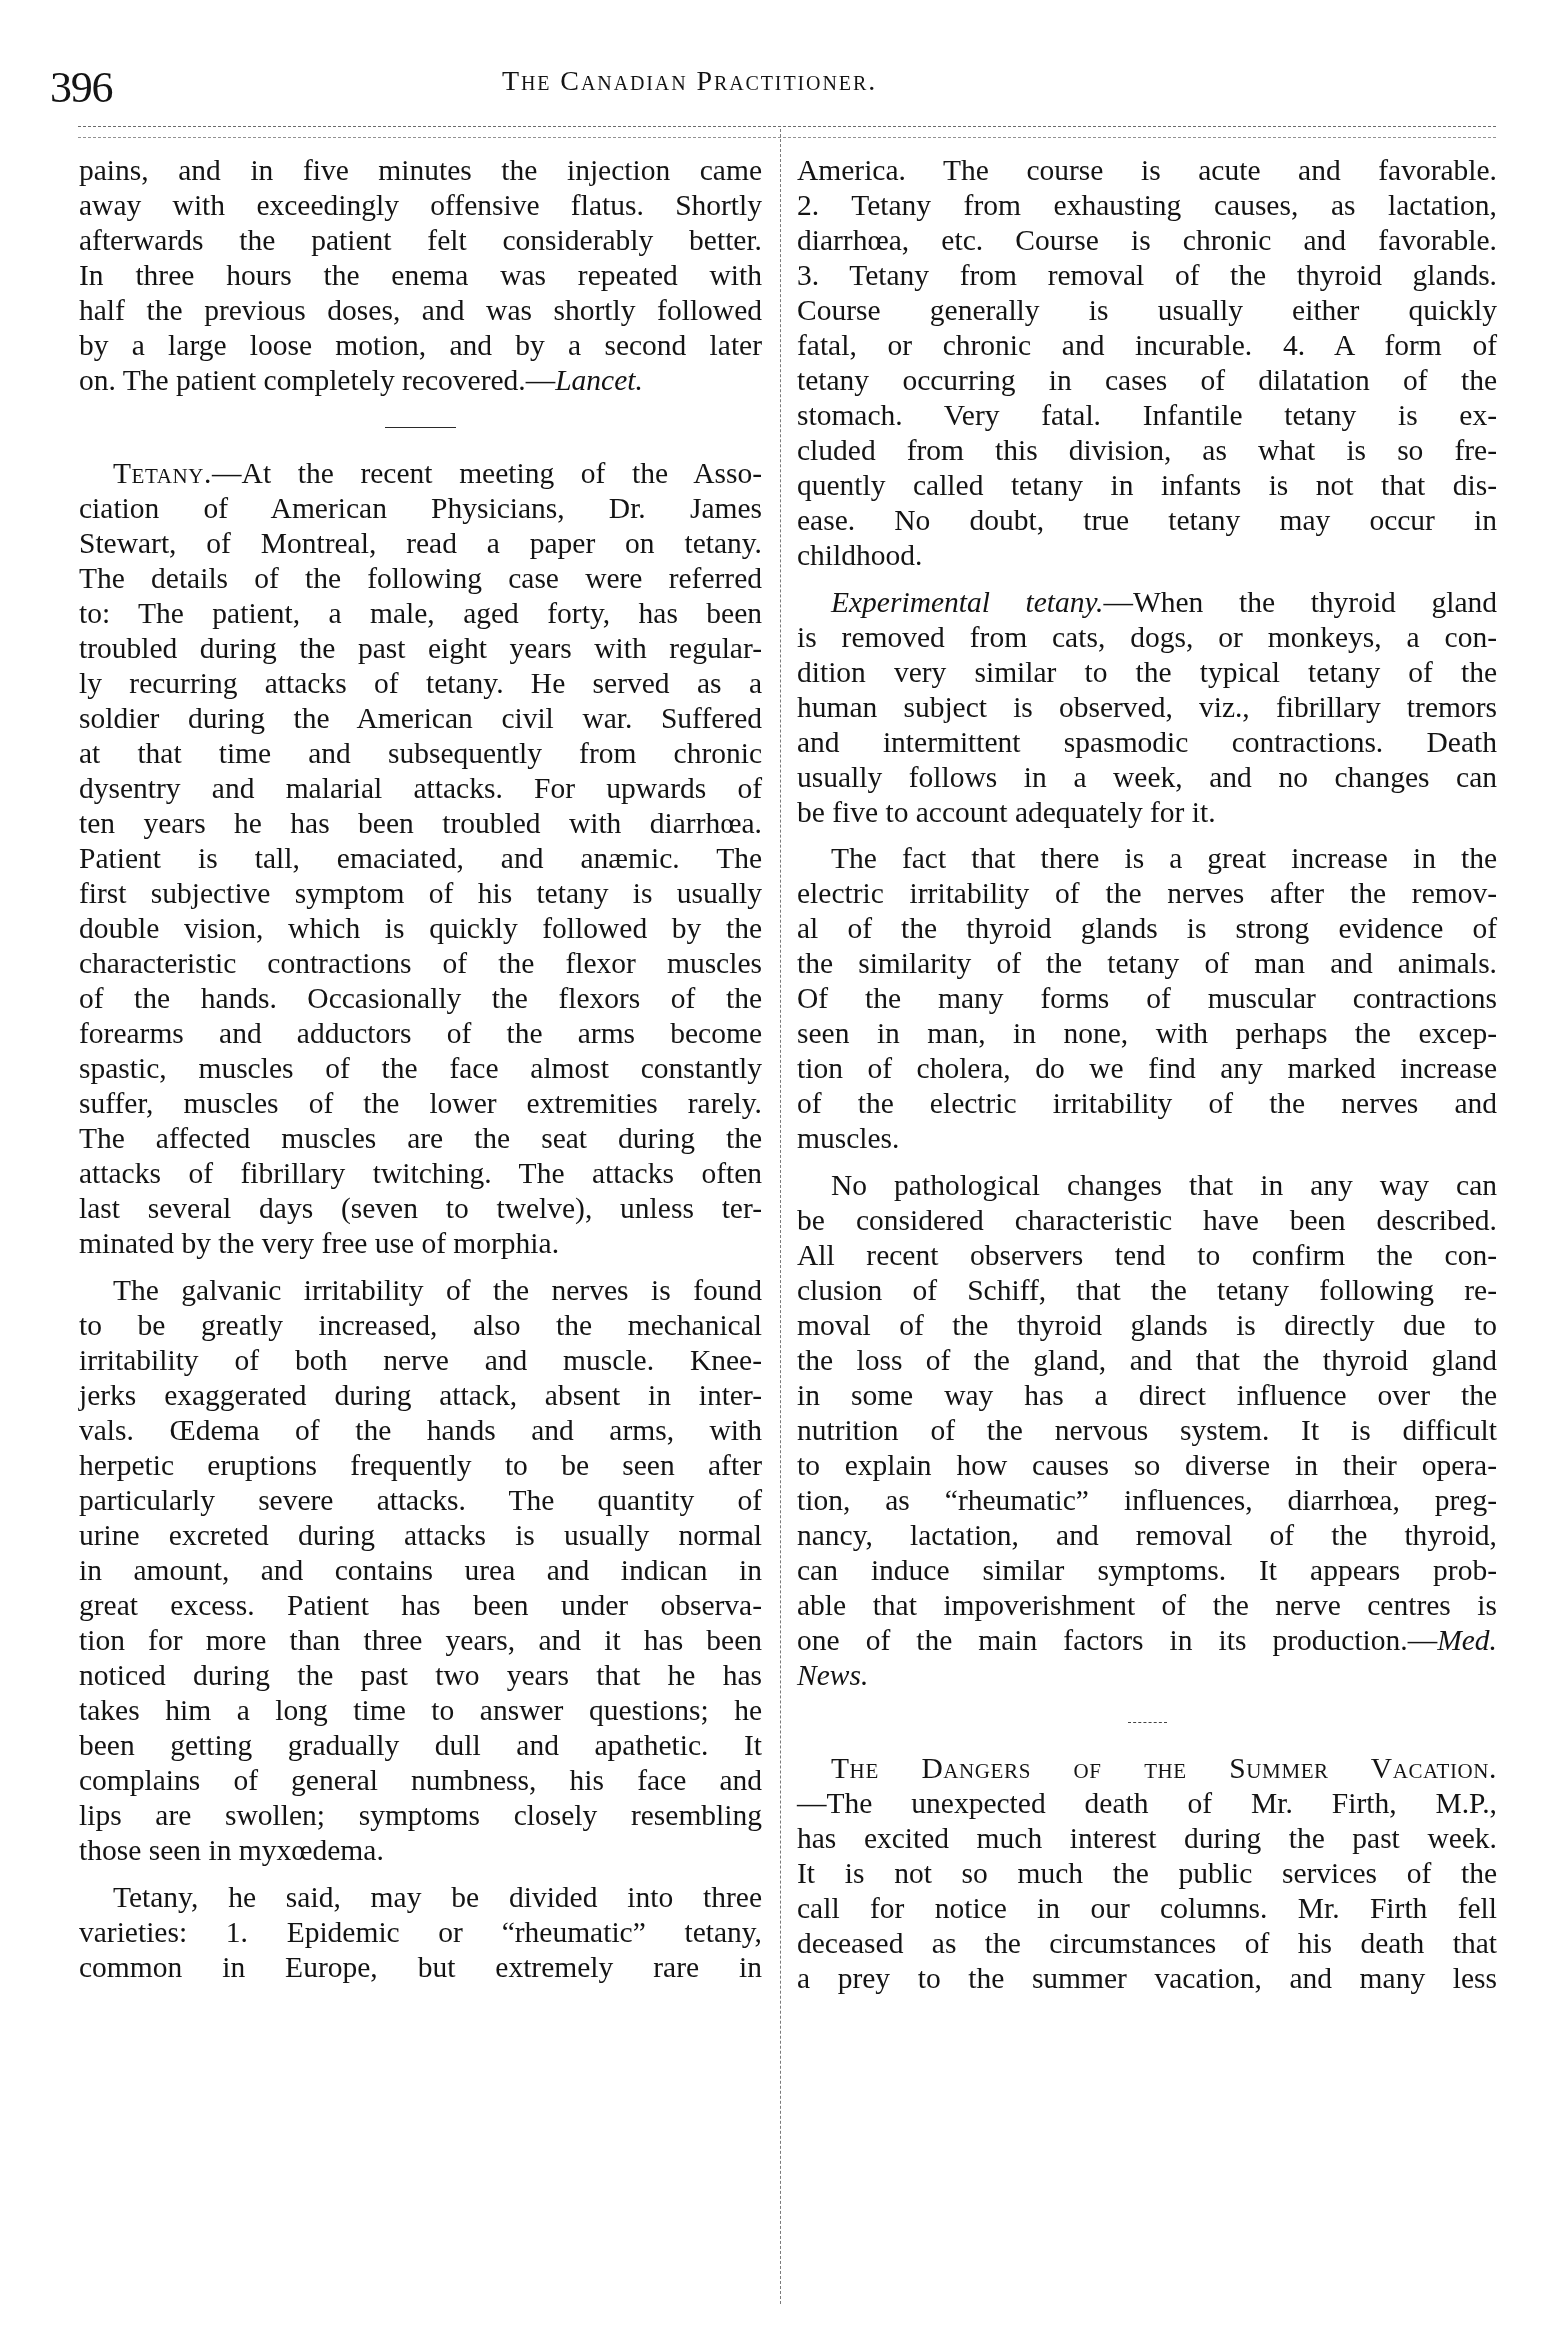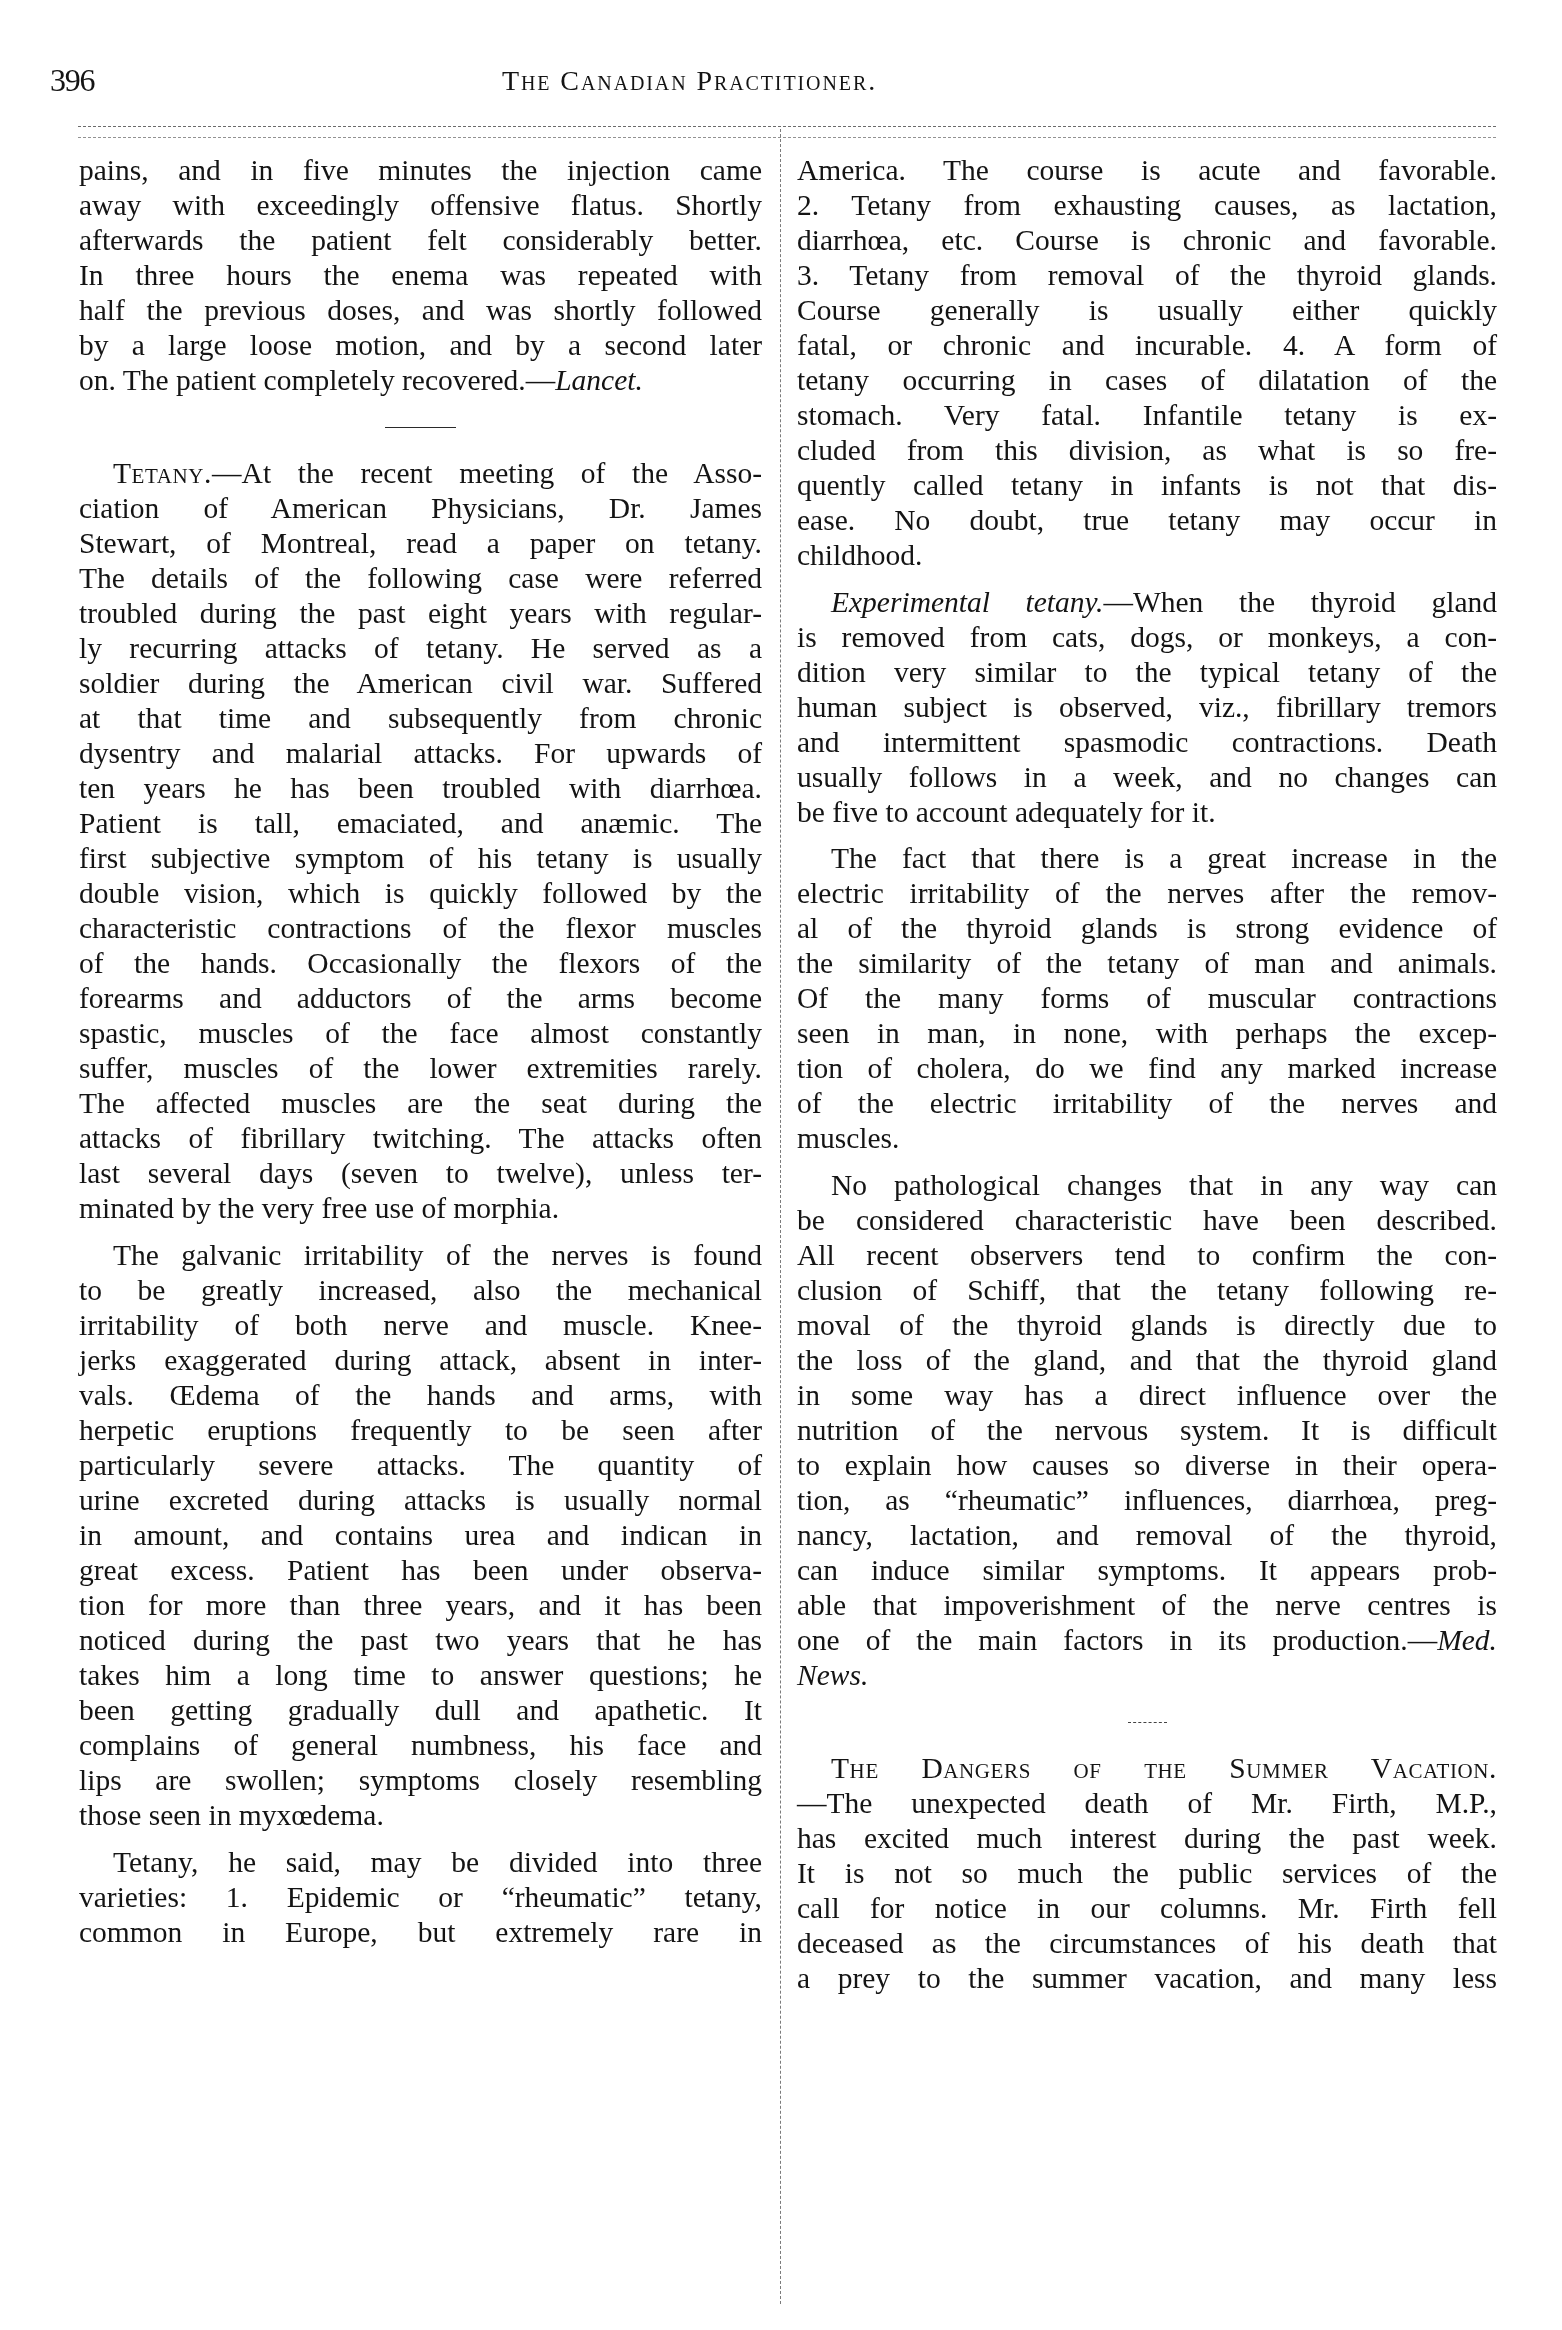--- a/index.html
+++ b/index.html
@@ -2,21 +2,21 @@
 <html style="font-size:10.4px"><head>
 <meta charset="utf-8">
 <style>
   html, body { margin: 0; padding: 0; background: #ffffff; }
   body {
     width: 1563px; height: 2330px; position: relative; overflow: hidden;
     font-family: "Liberation Serif", "DejaVu Serif", serif; color: #141414;
   }
   .page-number {
     position: absolute; left: 50px; top: 62px;
-    font-size: 32px; letter-spacing: -1.3px;
+    font-size: 44px; letter-spacing: -1.3px;
   }
   .running-head {
     position: absolute; left: 502px; top: 65px;
     font-size: 28px; letter-spacing: 1.9px; font-variant: small-caps;
   }
   .rule {
     position: absolute; left: 78px; width: 1418px; height: 0;
     border-top: 1.9px dashed #3a3a3a; opacity: .75;
   }
   .rule.r1 { top: 126px; }
@@ -65,20 +65,21 @@
     </div>
   <span class="line last"><span>on.  The patient completely recovered.—</span><i>Lancet.</i></span>
   <span class="gap"></span>
   <span class="sep"></span>
   <span class="gap"></span>
   <span class="line indent"><span class="sc">Tetany.</span><span>—At the recent meeting of the Asso-</span></span>
   <div id="lc-p1">
       <span class="line">ciation of American Physicians, Dr. James</span>
       <span class="line">Stewart, of Montreal, read a paper on tetany.</span>
       <span class="line">The details of the following case were referred</span>
+      <span class="line">to: The patient, a male, aged forty, has been</span>
       <span class="line">troubled during the past eight years with regular-</span>
       <span class="line">ly recurring attacks of tetany.  He served as a</span>
       <span class="line">soldier during the American civil war.  Suffered</span>
       <span class="line">at that time and subsequently from chronic</span>
       <span class="line">dysentry and malarial attacks.  For upwards of</span>
       <span class="line">ten years he has been troubled with diarrhœa.</span>
       <span class="line">Patient is tall, emaciated, and anæmic.  The</span>
       <span class="line">first subjective symptom of his tetany is usually</span>
       <span class="line">double vision, which is quickly followed by the</span>
       <span class="line">characteristic contractions of the flexor muscles</span>

